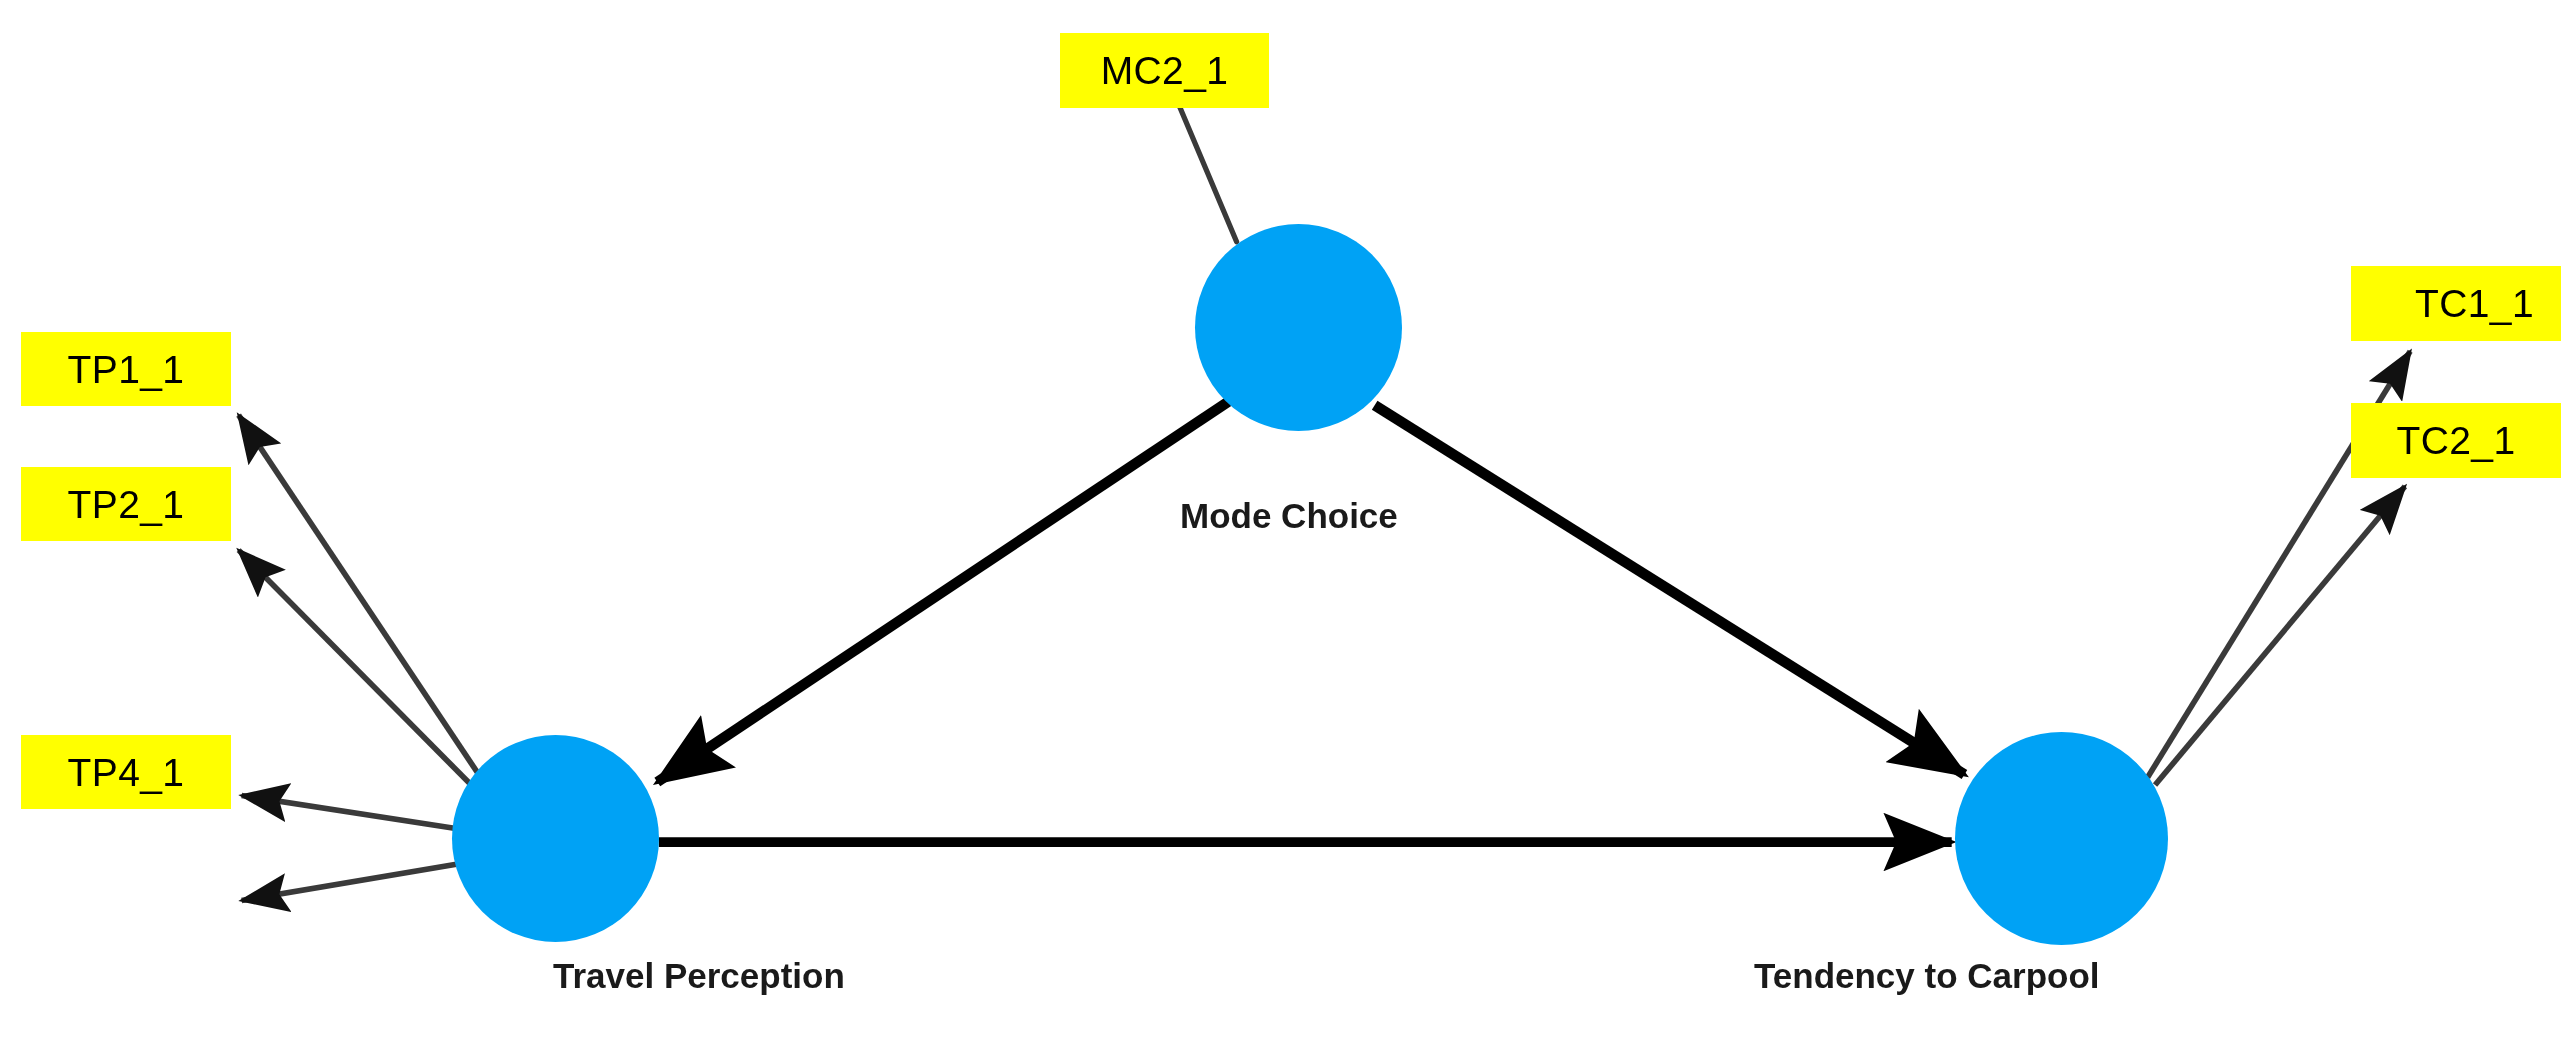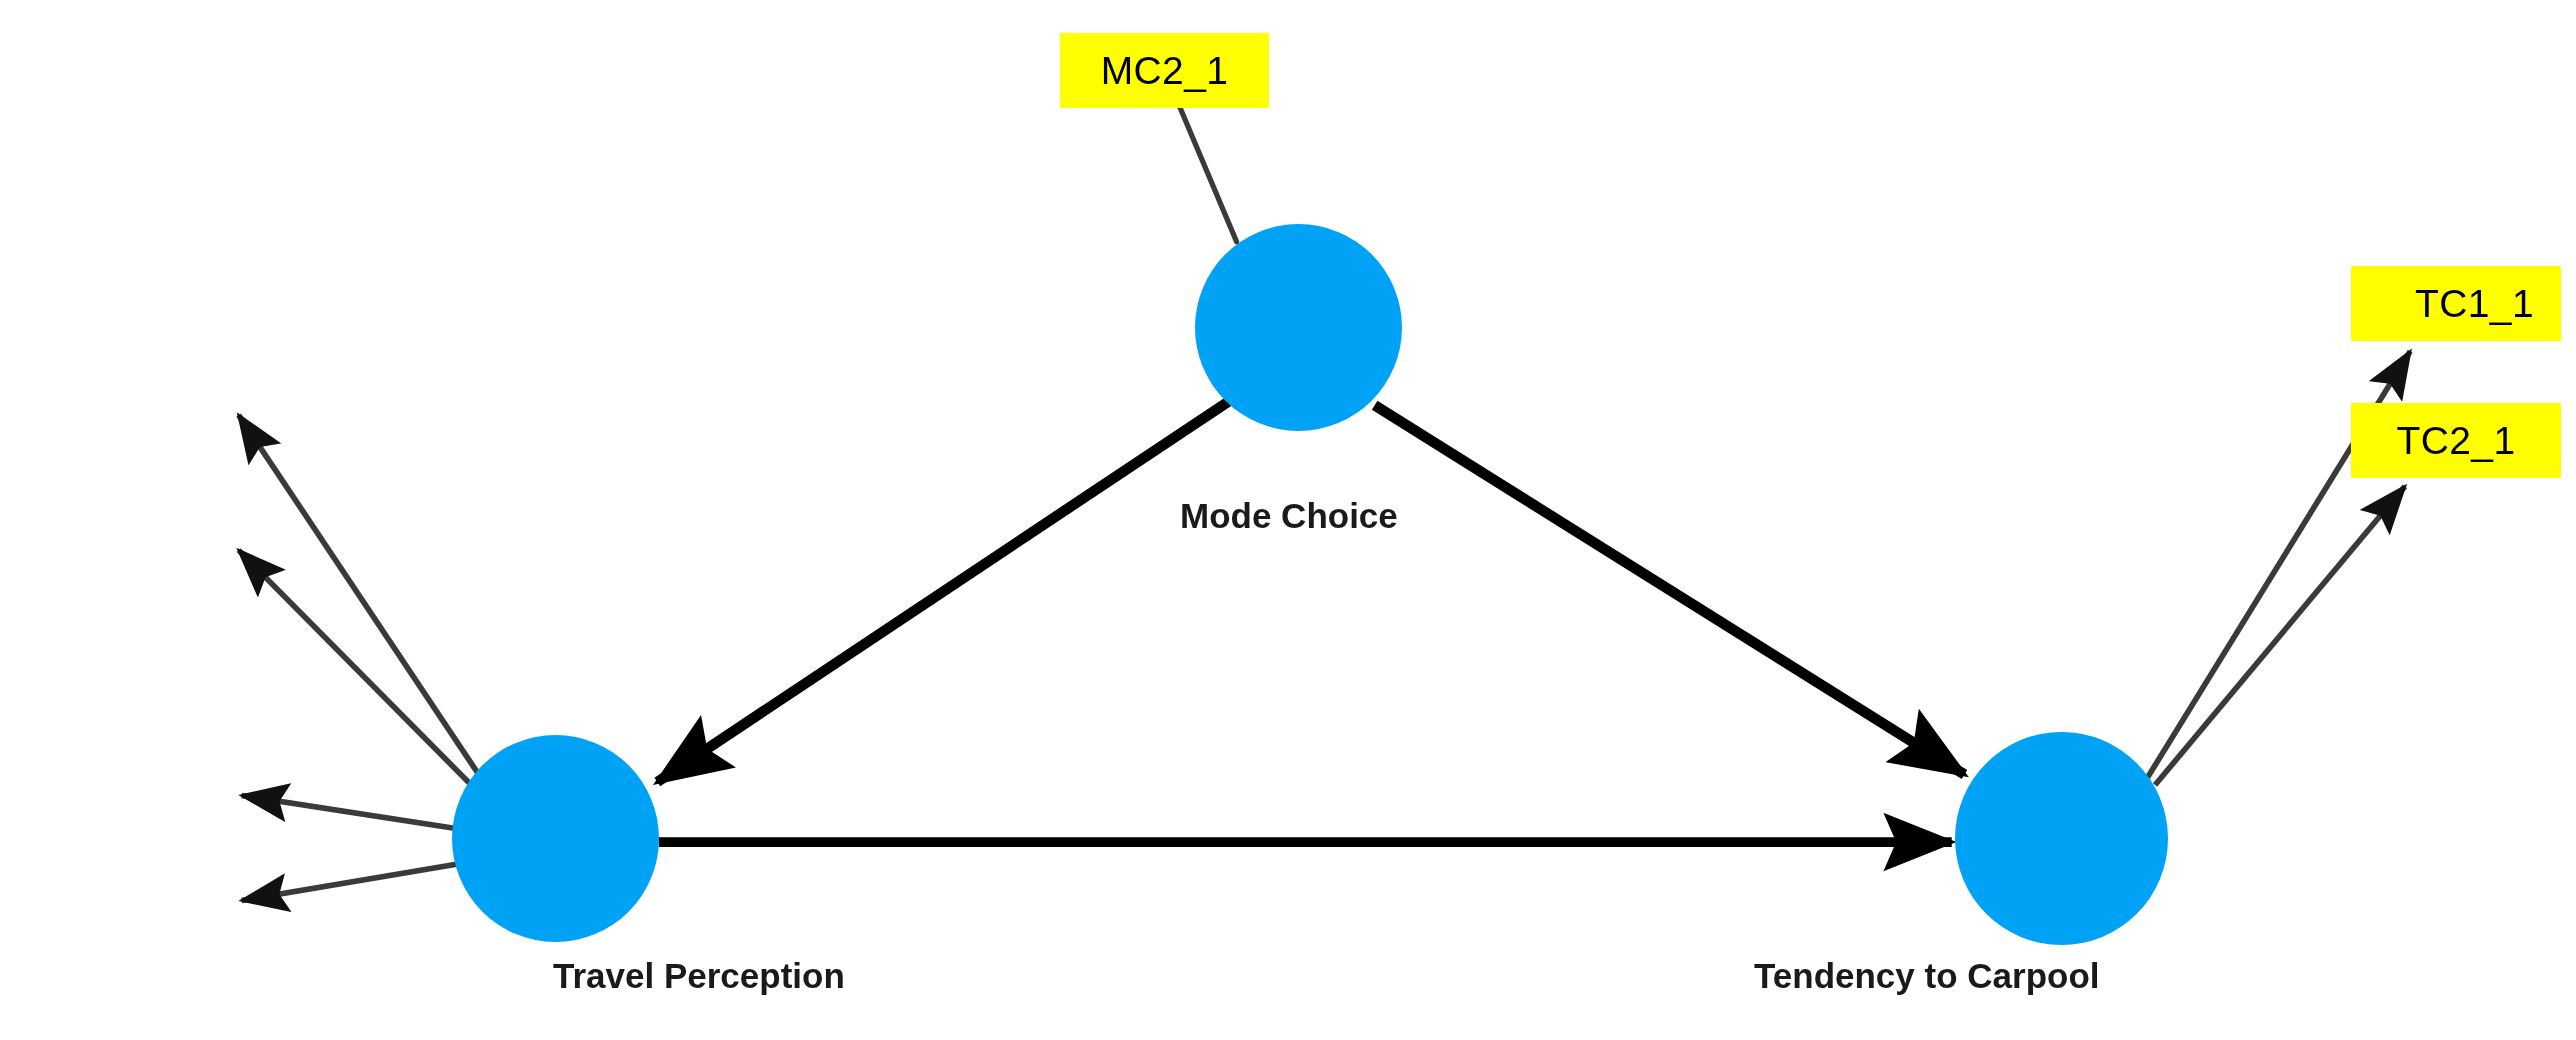--- a/index.html
+++ b/index.html
@@ -100,22 +100,31 @@
   <div class="construct-circle" style="left:1955px; top:732px; width:213px; height:213px;"></div>
 
   <div class="construct-label" style="left:553px; top:958px;">Travel Perception</div>
   <div class="construct-label" style="left:1180px; top:473px;margin-top:25px;">Mode Choice</div>
   <div class="construct-label" style="left:1754px; top:958px;">Tendency to Carpool</div>
 
   <div class="indicator-box" style="left:1060px; top:13.5px; width:209px; height:75px;margin-top:19px;">
     <span class="indicator-label">MC2_1</span>
   </div>
 
+  <div class="indicator-box" style="left:21px; top:332px; width:210px; height:74px;">
+    <span class="indicator-label">TP1_1</span>
+  </div>
 
+  <div class="indicator-box" style="left:21px; top:467px; width:210px; height:74px;">
+    <span class="indicator-label">TP2_1</span>
+  </div>
 
+  <div class="indicator-box" style="left:21px; top:735px; width:210px; height:74px;">
+    <span class="indicator-label">TP4_1</span>
+  </div>
 
 
   <div class="indicator-box" style="left:2351px; top:266px; width:210px; height:75px;padding-left:37px;">
     <span class="indicator-label">TC1_1</span>
   </div>
 
   <div class="indicator-box" style="left:2351px; top:403px; width:210px; height:75px;">
     <span class="indicator-label">TC2_1</span>
   </div>
 

